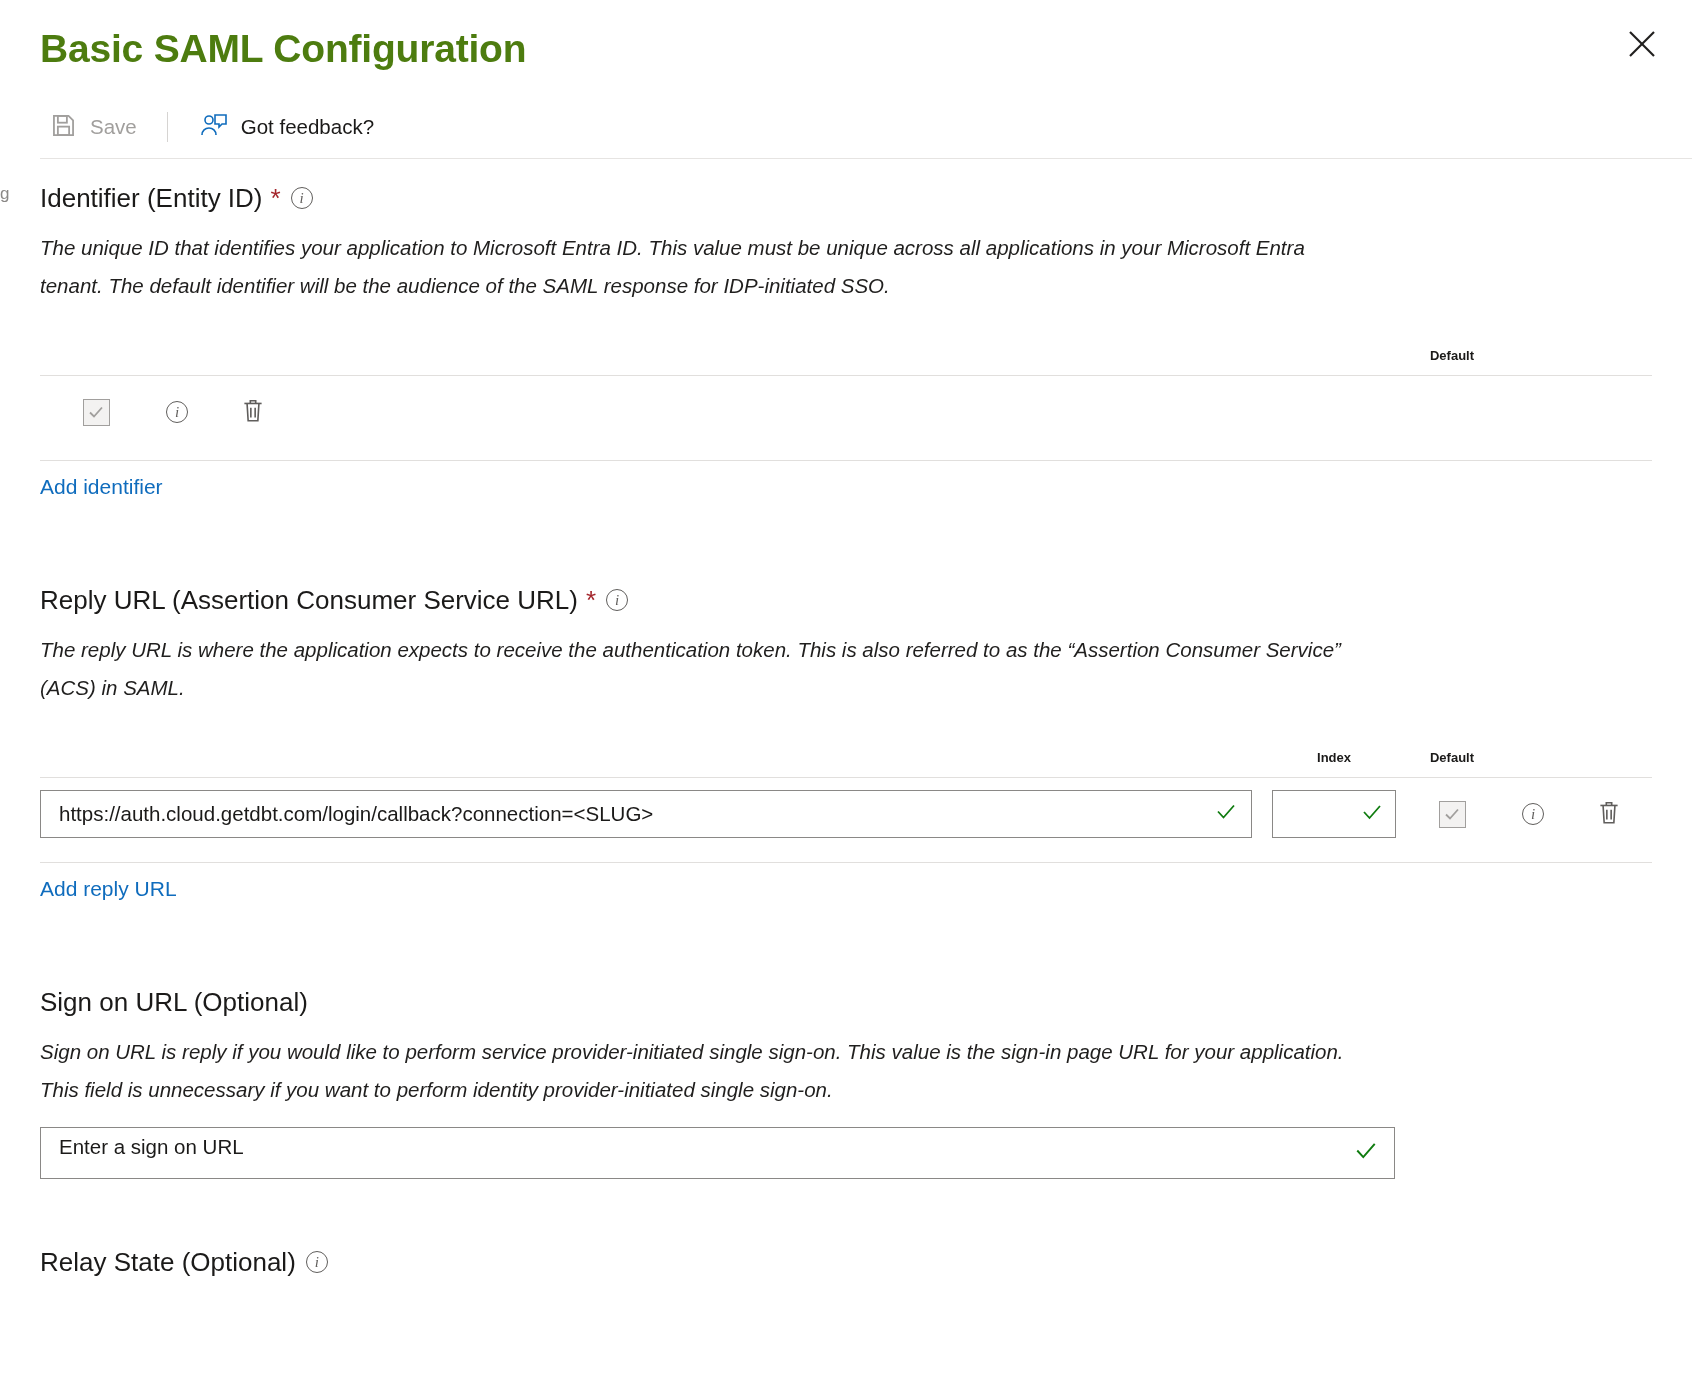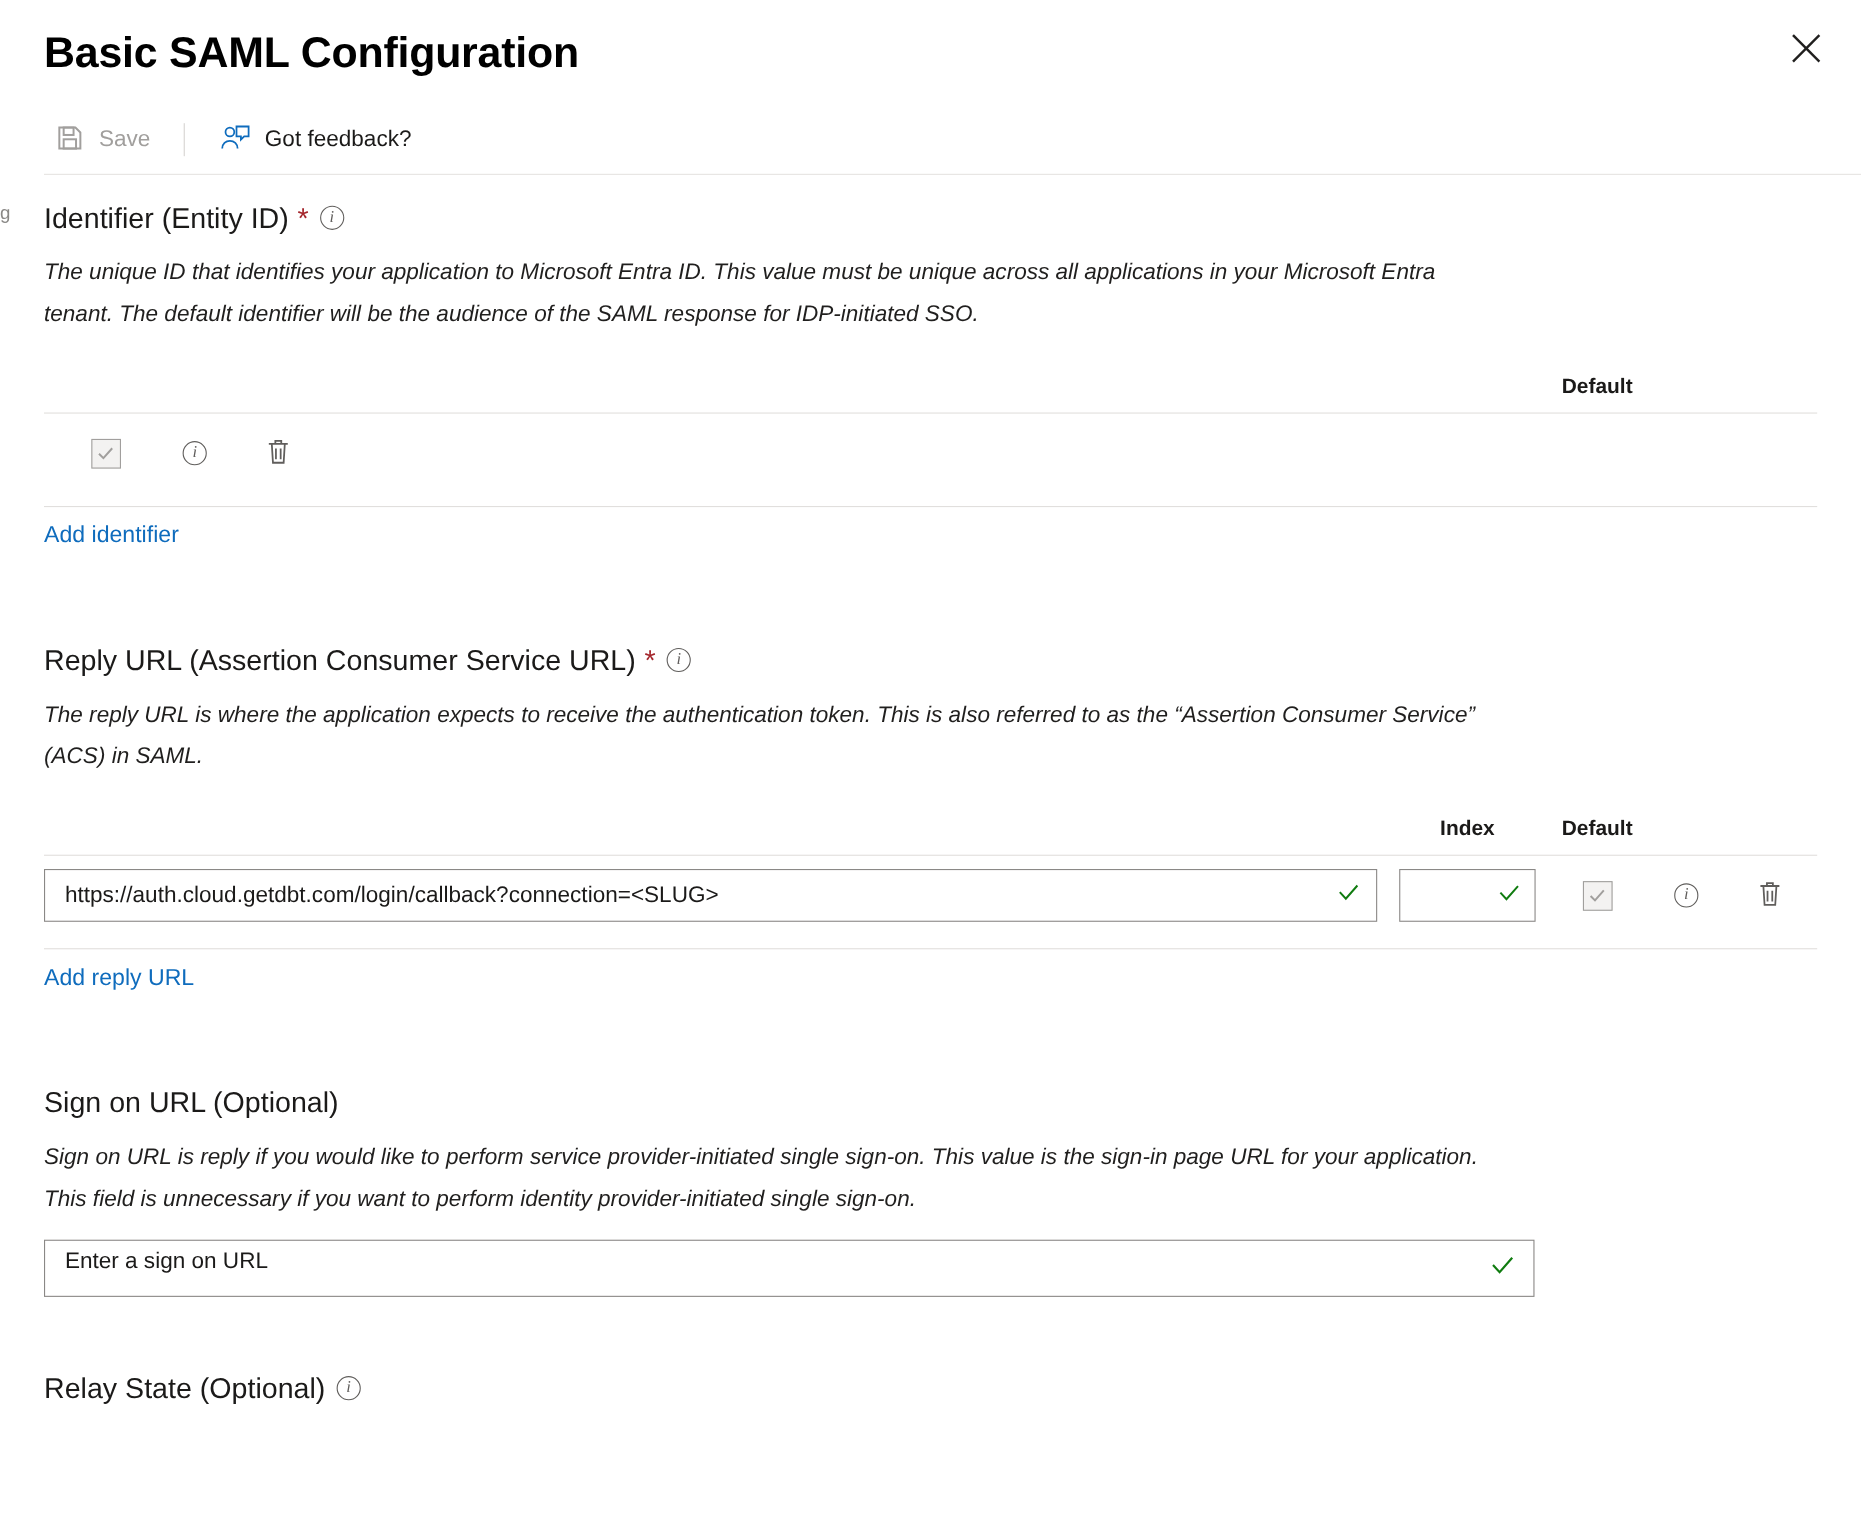--- a/index.html
+++ b/index.html
@@ -20,21 +20,21 @@
   
   .panel-header {
     position: relative;
     padding: 24px 40px 0 40px;
     height: 96px;
   }
   .panel-title {
     font-size: 39px;
     font-weight: bold;
     letter-spacing: -0.2px;
-    color: #000000;
+    color: #4d7c0f;
     margin: 0;
     line-height: 50px;
   }
   .close-btn {
     position: absolute;
     top: 20px;
     right: 26px;
     width: 48px;
     height: 48px;
     display: flex;
@@ -133,21 +133,21 @@
     color: #201f1e;
     max-width: 1330px;
     margin-bottom: 18px;
   }
 
   
   .col-headers {
     display: flex;
     align-items: flex-end;
     height: 40px;
-    font-size: 19px;
+    font-size: 13px;
     font-weight: bold;
     color: #1b1a19;
   }
   .col-spacer { flex: 1 1 auto; }
   .col-index {
     width: 124px;
     text-align: center;
   }
   .col-default {
     width: 112px;

